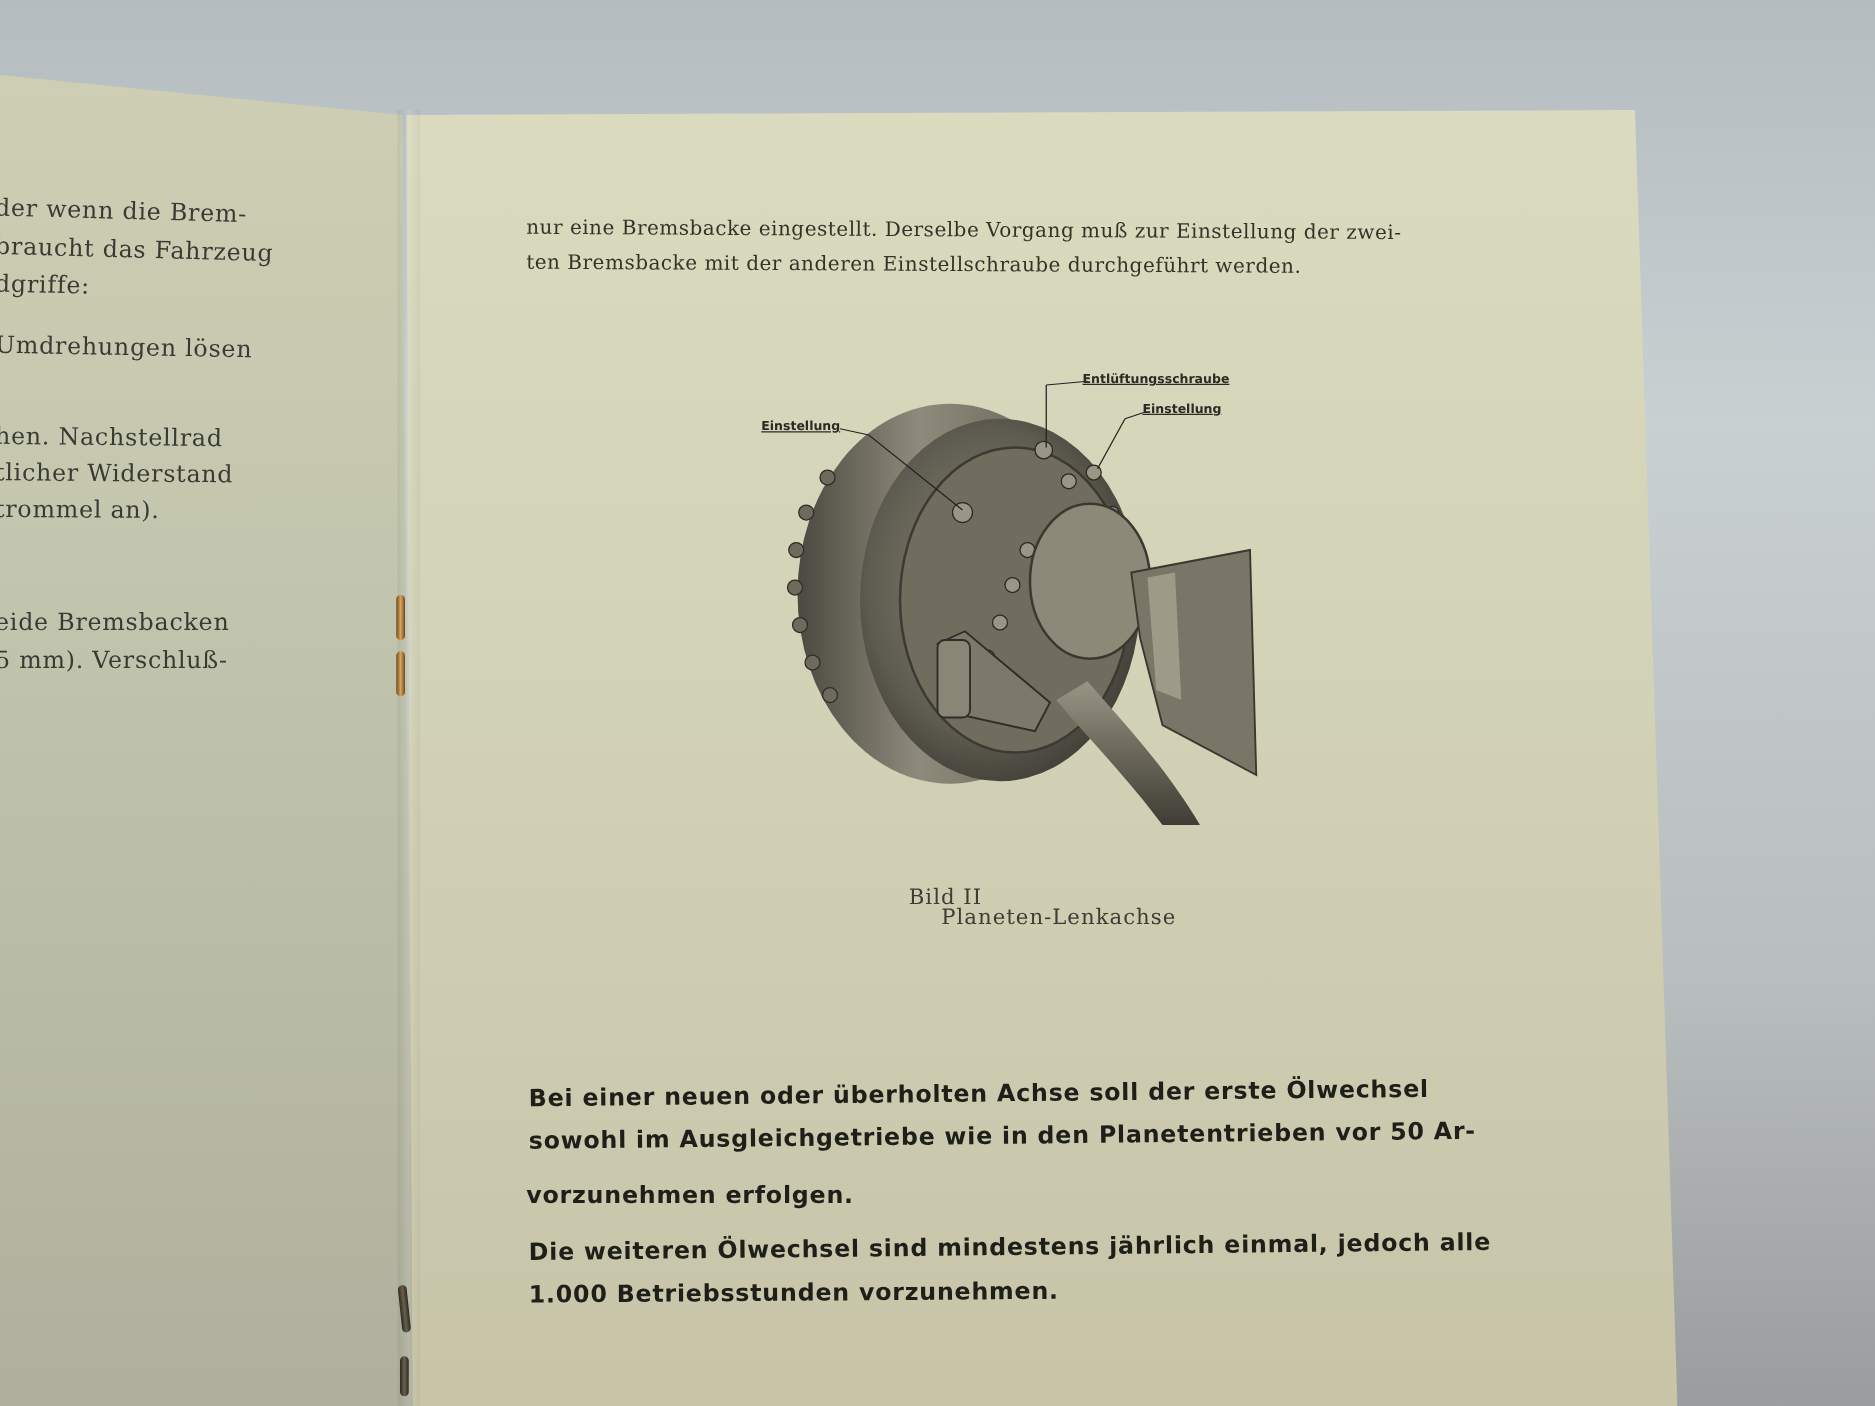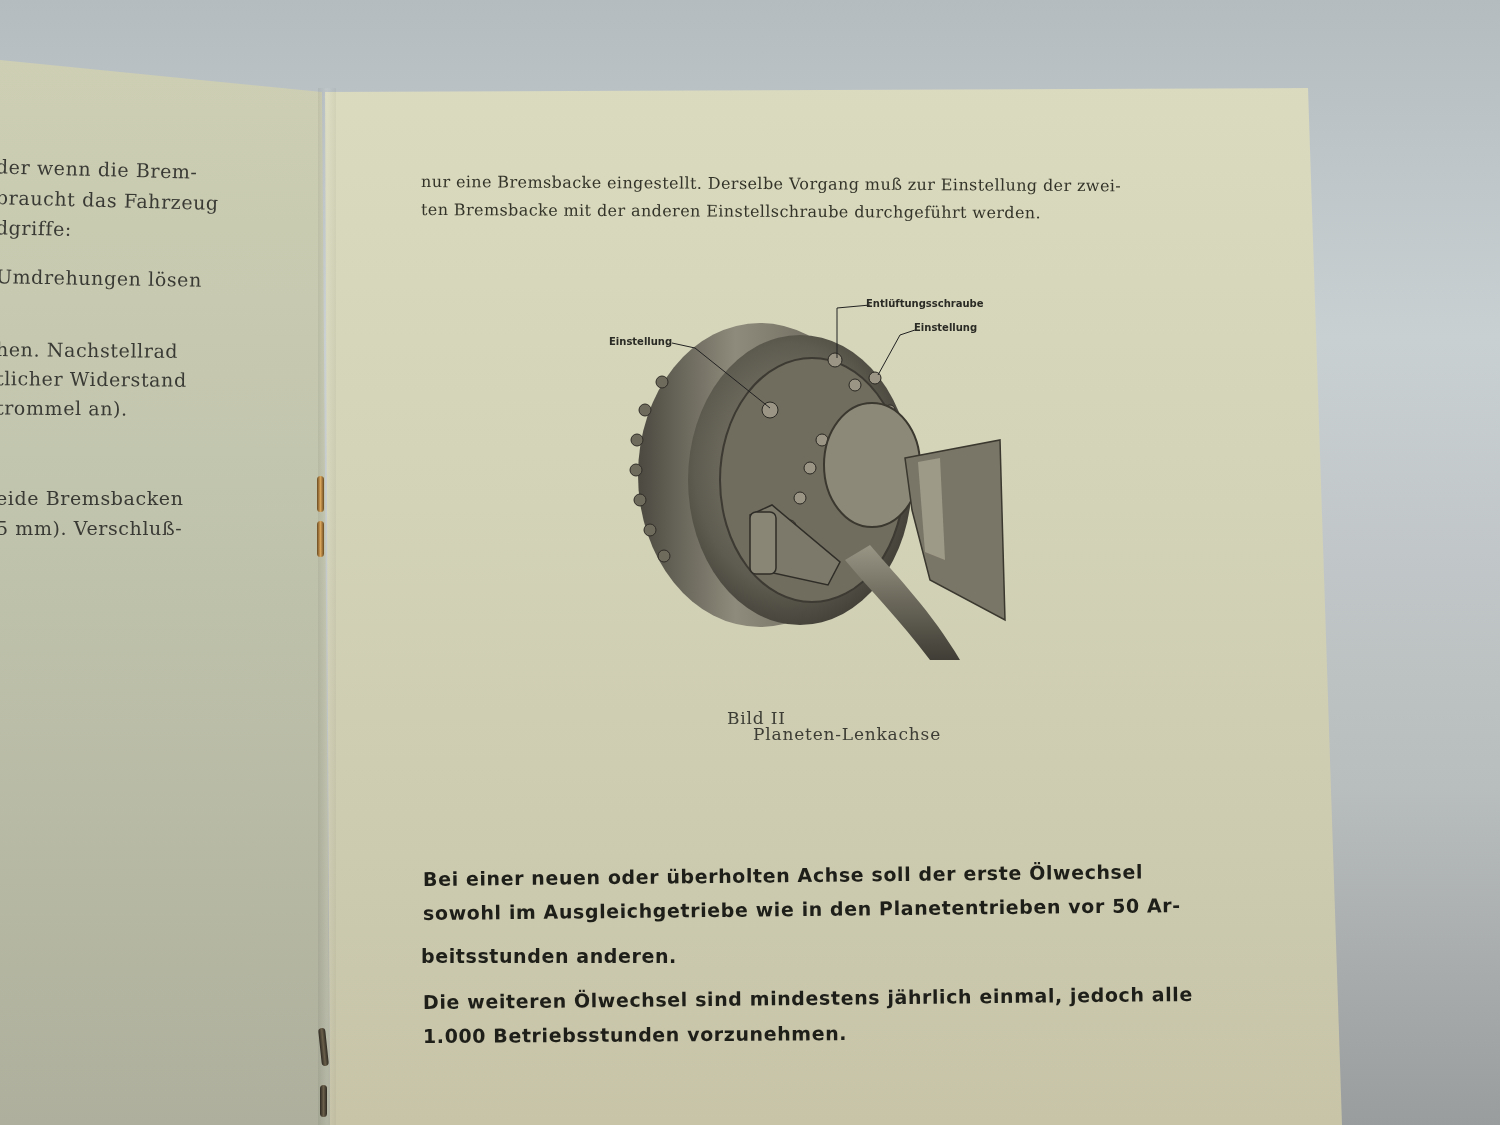--- a/index.html
+++ b/index.html
@@ -46,21 +46,21 @@
   .sans-bold {
     position: absolute; color: #1f1f1a;
     font-family: "DejaVu Sans", sans-serif; font-weight: bold; font-size: 19px;
     letter-spacing: 0.6px; white-space: nowrap;
   }
   .caption { position: absolute; color: #3d3d35; font-family: "DejaVu Serif", serif; font-size: 17px; letter-spacing: 0.8px; }
 
   .figure { position: absolute; left: 600px; top: 290px; width: 420px; height: 385px; }
   .callout {
     position: absolute; font-family: "DejaVu Sans", sans-serif; font-weight: bold;
-    font-size: 10px; color: #2b2b25; white-space: nowrap; text-align: right;
+    font-size: 10px; color: #2b2b25; text-decoration: underline; white-space: nowrap; text-align: right;
   }
 </style>
 </head>
 <body>
 
 <div class="stage">
 
   <div class="left-page">
     <div class="left-text" style="top:158px;transform:rotate(1.5deg);">der wenn die  Brem-</div>
     <div class="left-text" style="top:189px;transform:rotate(1.5deg);">braucht das Fahrzeug</div>
@@ -152,16 +152,16 @@
     <div class="callout" style="left:266px;top:8px;">Entlüftungsschraube</div>
     <div class="callout" style="left:314px;top:32px;">Einstellung</div>
     <div class="callout" style="left:9px;top:46px;">Einstellung</div>
   </div>
 
   <div class="caption" style="left:727px;top:696px;margin-top:12px;">Bild II</div>
   <div class="caption" style="left:753px;top:724px;">Planeten-Lenkachse</div>
 
   <div class="sans-bold" style="left:423px;top:868px;transform:rotate(-0.6deg);transform-origin:left;">Bei einer neuen  oder überholten  Achse soll  der erste  Ölwechsel</div>
   <div class="sans-bold" style="left:423px;top:902px;transform:rotate(-0.6deg);transform-origin:left;">sowohl  im Ausgleichgetriebe wie  in  den Planetentrieben vor  50  Ar-</div>
-  <div class="sans-bold" style="left:421px;top:945px;">beitsstunden  anderen.</div>
+  <div class="sans-bold" style="left:421px;top:945px;">vorzunehmen  erfolgen.</div>
   <div class="sans-bold" style="left:423px;top:991px;transform:rotate(-0.6deg);transform-origin:left;">Die  weiteren  Ölwechsel  sind  mindestens  jährlich  einmal, jedoch  alle</div>
   <div class="sans-bold" style="left:423px;top:1025px;transform:rotate(-0.4deg);transform-origin:left;">1.000  Betriebsstunden  vorzunehmen.</div>
 </div>
 
 </body></html>

